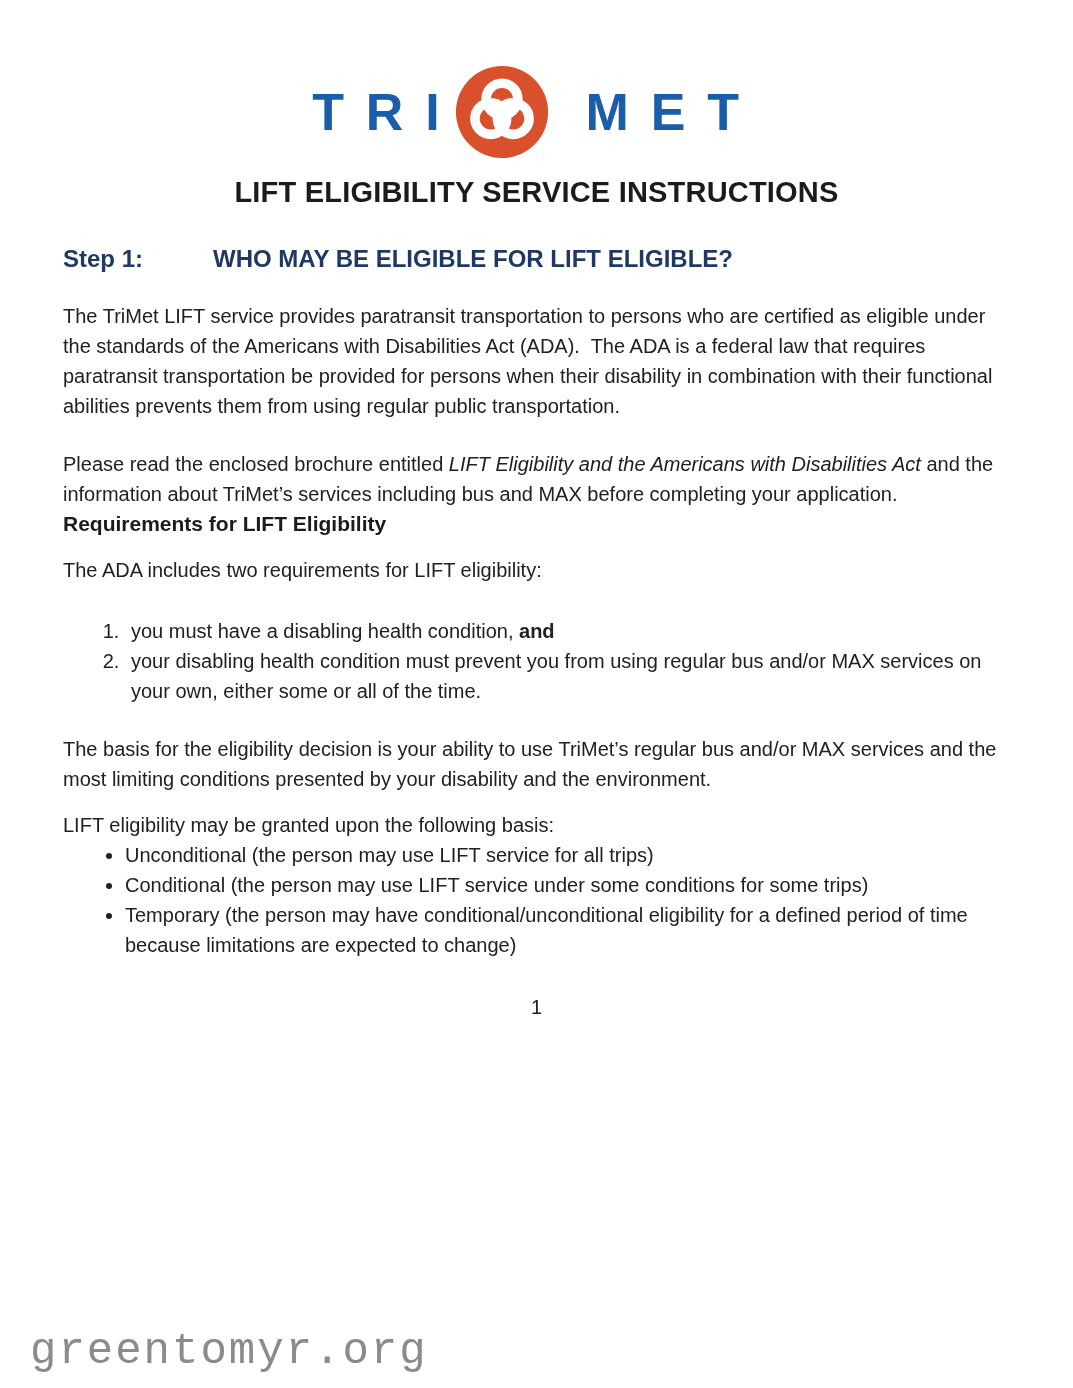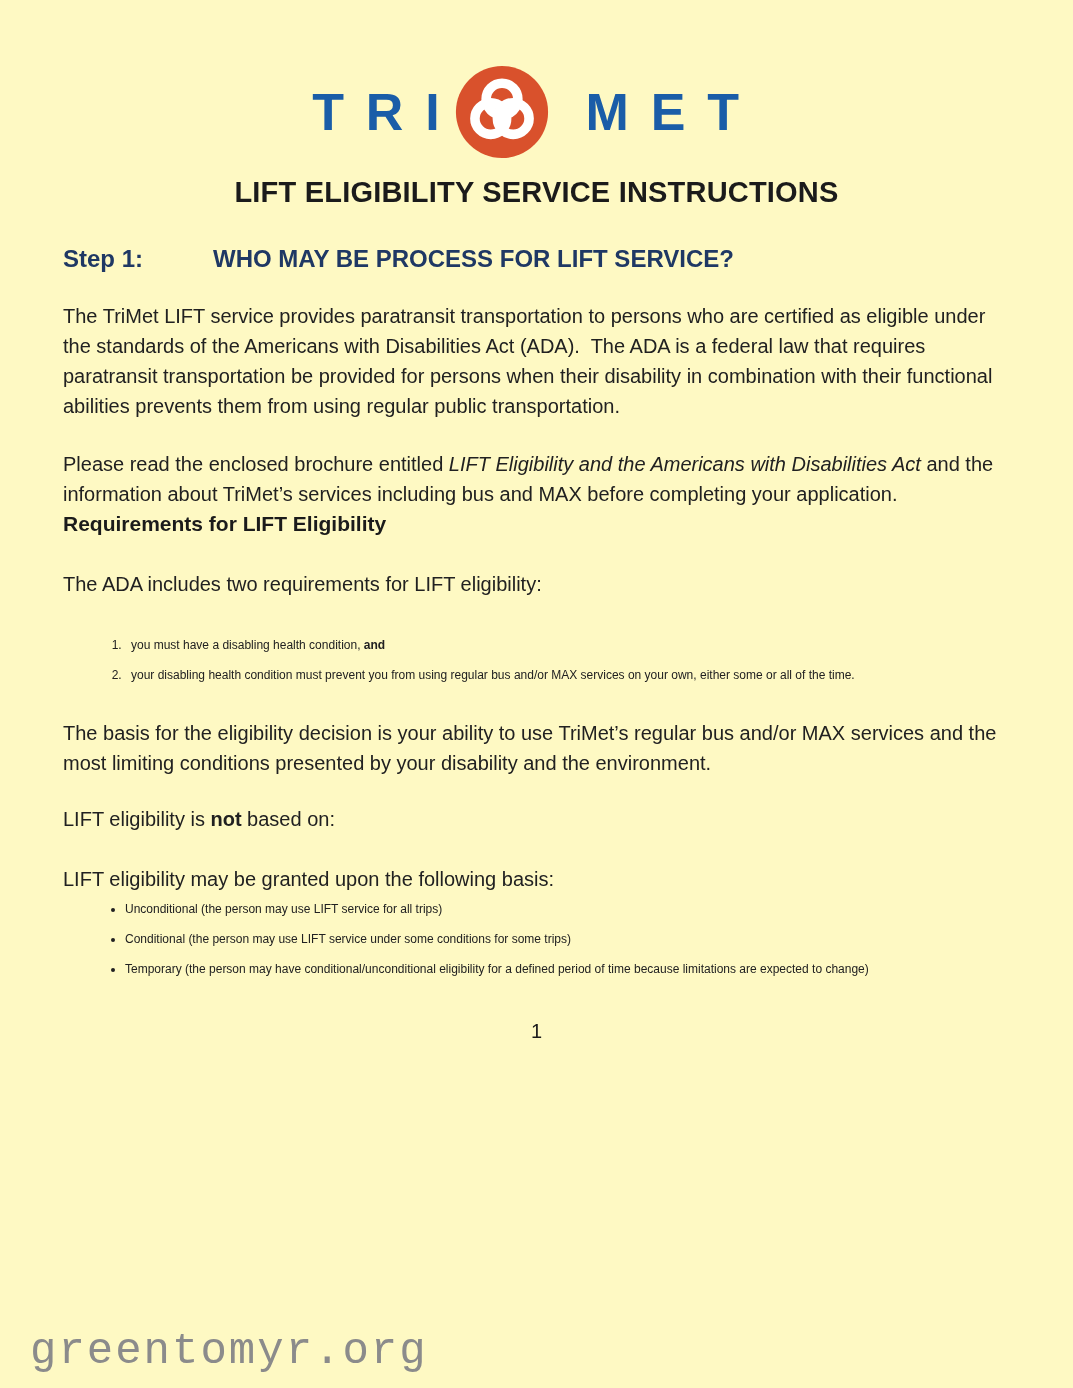--- a/index.html
+++ b/index.html
@@ -2,21 +2,21 @@
 <html><head>
 <meta charset="utf-8">
 <style>
   * { margin: 0; padding: 0; box-sizing: border-box; }
   html, body { background: #e9e9e9; }
   .page {
     position: relative;
     width: 1073px;
     height: 1388px;
     margin: 0 auto;
-    background: #fef9c3;
+    background: #ffffff;
     font-family: "Liberation Sans", sans-serif;
     color: #212121;
     overflow: hidden;
   }
   .content { padding: 0 63px; }
 
   
   .logo-row {
     padding-top: 64px;
     display: flex;
@@ -60,27 +60,27 @@
     font-size: 20px;
     line-height: 30px;
     white-space: pre-wrap;
   }
   .sub-heading {
     font-size: 21px;
     font-weight: 700;
     color: #1b1b1b;
     line-height: 30px;
   }
-  .lead-line { margin-top: 30px; font-size: 20px; line-height: 30px; }
+  .lead-line { margin-top: 16px; font-size: 20px; line-height: 30px; }
   .lead-line.tight { margin-top: 26px; }
 
   ol.doc-list, ul.doc-list {
     margin-top: 30px;
     padding-left: 62px;
-    font-size: 12px;
+    font-size: 20px;
     line-height: 30px;
   }
   ol.doc-list { margin-top: 31px; }
   ul.doc-list.attached { margin-top: 0; }
   ol.doc-list li { padding-left: 6px; }
 
   .page-number {
     margin-top: 32px;
     text-align: center;
     font-size: 20px;
@@ -116,39 +116,38 @@
           <circle cx="61.7" cy="56.8" r="16.5"></circle>
           <circle cx="38.3" cy="56.8" r="16.5"></circle>
         </g>
       </svg>
       <span class="logo-word">MET</span>
     </div>
 
     <h1 class="doc-title">LIFT ELIGIBILITY SERVICE INSTRUCTIONS</h1>
 
     <h2 class="step-heading">
-      <span class="step-label">Step 1:</span><span>WHO MAY BE PROCESS FOR LIFT SERVICE?</span>
+      <span class="step-label">Step 1:</span><span>WHO MAY BE ELIGIBLE FOR LIFT ELIGIBLE?</span>
     </h2>
 
     <p class="para"><span>The TriMet LIFT service provides paratransit transportation to persons who are certified as eligible under the standards of the Americans with Disabilities Act (ADA).  The ADA is a federal law that requires paratransit transportation be provided for persons when their disability in combination with their functional abilities prevents them from using regular public transportation.</span></p>
 
     <p class="para"><span>Please read the enclosed brochure entitled </span><span class="seg-i">LIFT Eligibility and the Americans with Disabilities Act</span><span> and the information about TriMet’s services including bus and MAX before completing your application.</span></p>
 
     <h3 class="sub-heading">Requirements for LIFT Eligibility</h3>
 
     <p class="lead-line">The ADA includes two requirements for LIFT eligibility:</p>
 
     <ol class="doc-list">
         <li><span>you must have a disabling health condition, </span><span class="seg-b">and</span></li>
         <li><span>your disabling health condition must prevent you from using regular bus and/or MAX services on your own, either some or all of the time.</span></li>
       </ol>
 
     <p class="para">The basis for the eligibility decision is your ability to use TriMet’s regular bus and/or MAX services and the most limiting conditions presented by your disability and the environment.</p>
 
-    <p class="lead-line tight"><span>LIFT eligibility is </span><span class="seg-b">not</span><span> based on:</span></p>
 
 
     <p class="lead-line">LIFT eligibility may be granted upon the following basis:</p>
 
     <ul class="doc-list attached">
         <li>Unconditional (the person may use LIFT service for all trips)</li>
         <li>Conditional (the person may use LIFT service under some conditions for some trips)</li>
         <li>Temporary (the person may have conditional/unconditional eligibility for a defined period of time because limitations are expected to change)</li>
       </ul>
 

